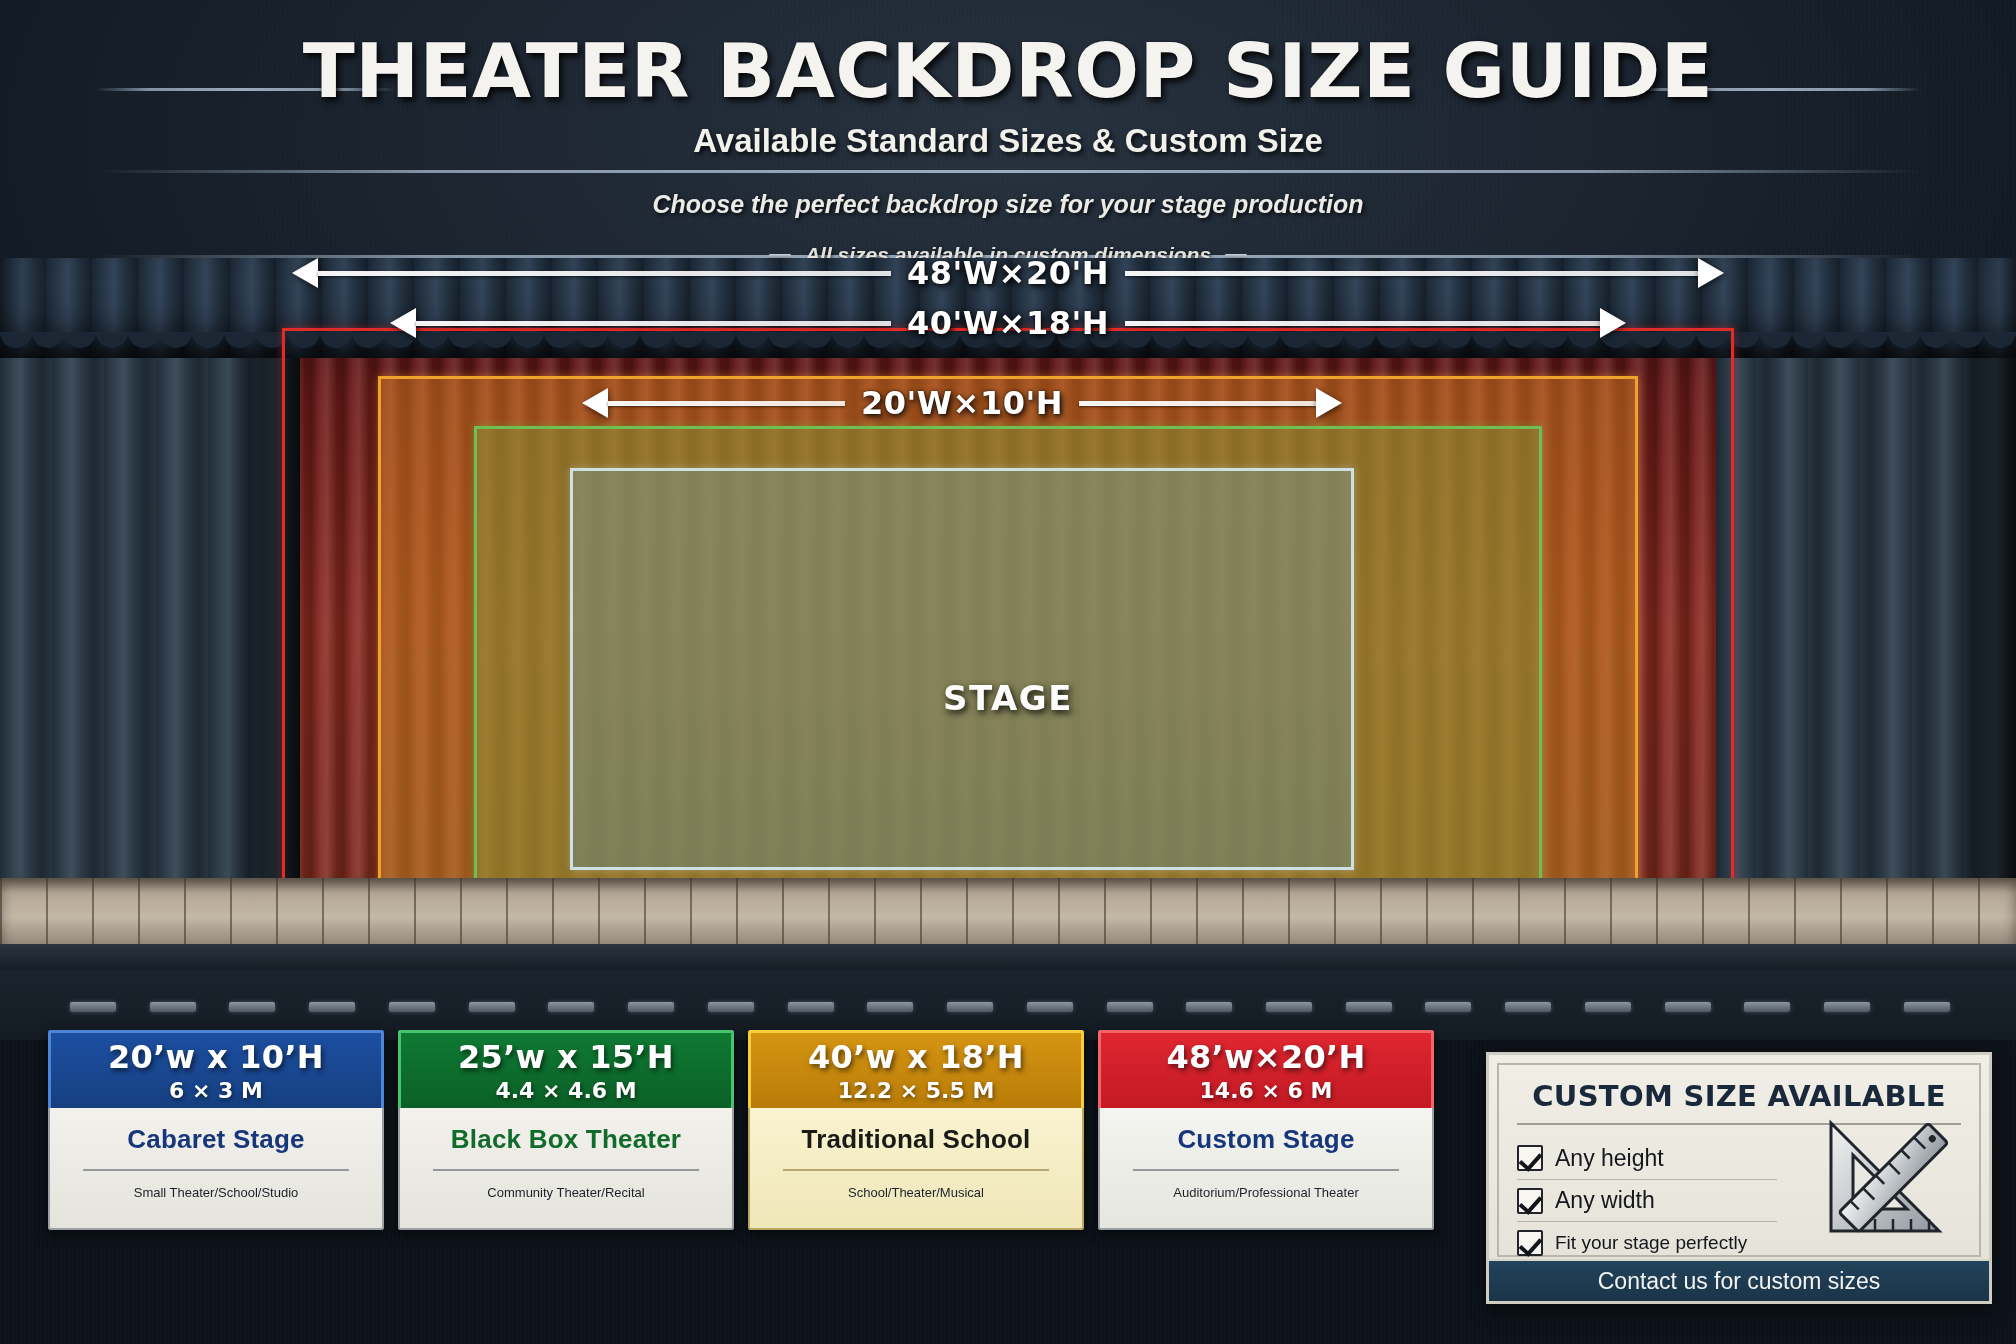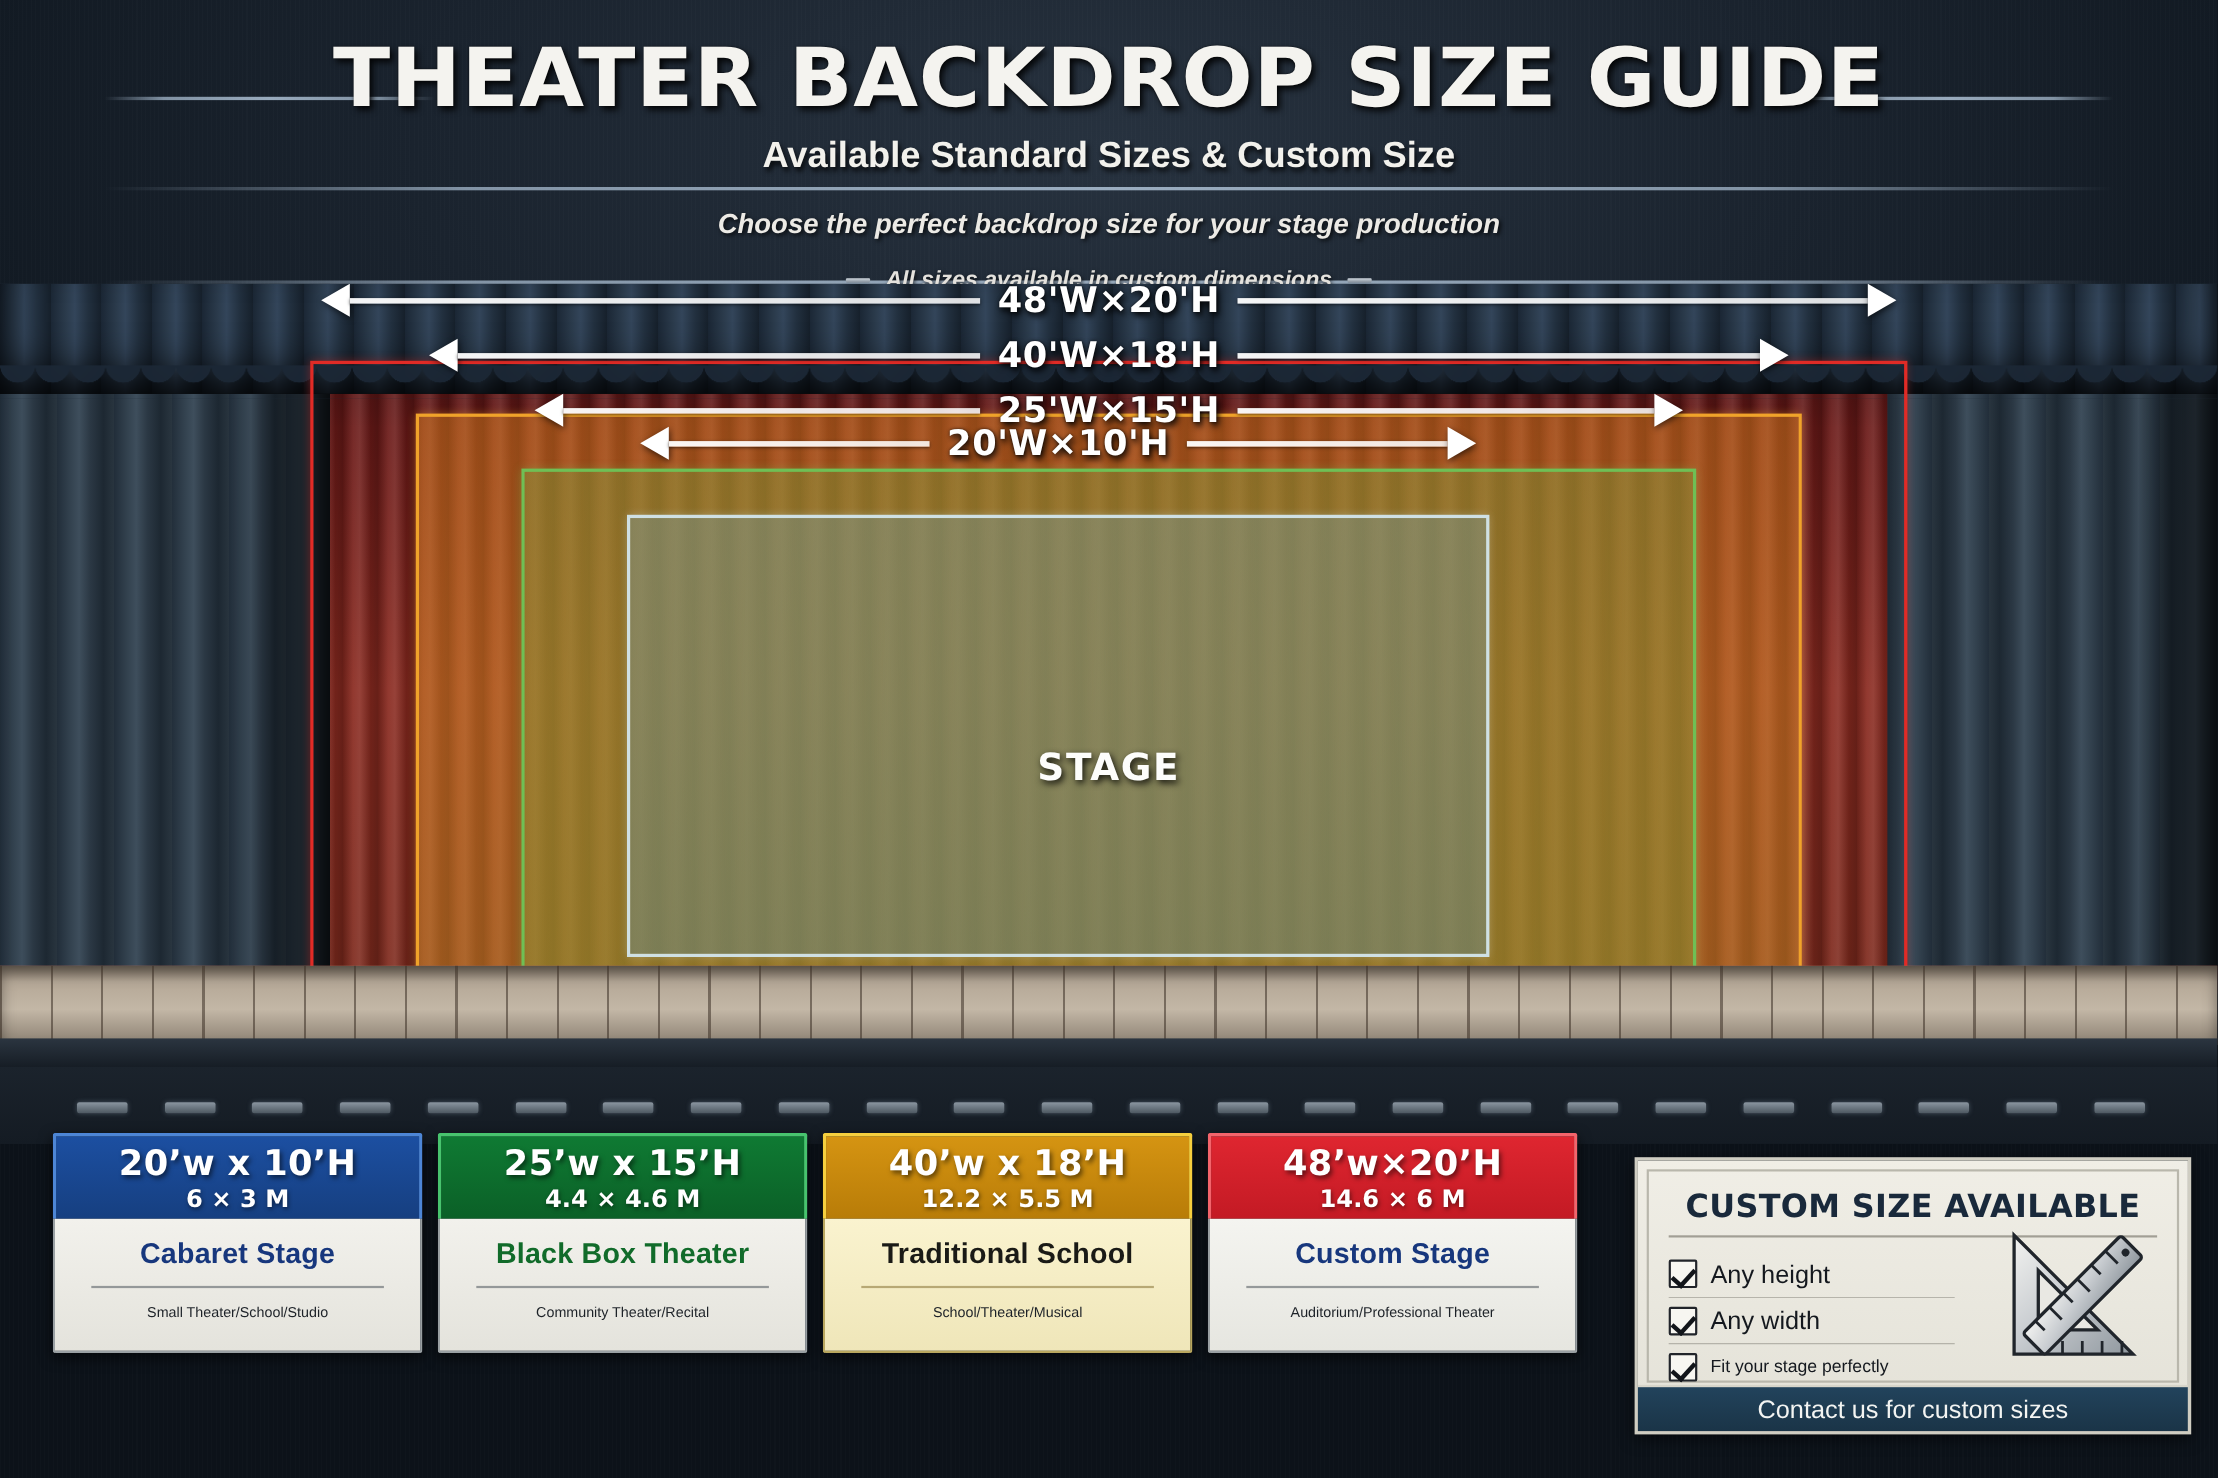--- a/index.html
+++ b/index.html
@@ -260,21 +260,21 @@
   .cbox{
     width:26px; height:26px; flex:0 0 auto;
     border:2px solid #21242a; background:#f7f6f1; position:relative; border-radius:2px;
   }
   .cbox::after{
     content:""; position:absolute; left:5px; top:2px;
     width:9px; height:17px; border:solid #12151a; border-width:0 4px 4px 0;
     transform:rotate(42deg);
   }
   .check-label{ font-size:23px; color:#14181e; white-space:nowrap; }
-  .check-row.small .check-label{ font-size:16px; }
+  .check-row.small .check-label{ font-size:19px; }
 
   .ruler-icon{ position:absolute; right:12px; bottom:6px; width:150px; height:140px; }
 
   .custom-cta{
     position:absolute; left:0; bottom:0; width:100%; height:42px;
     background:linear-gradient(180deg,#22435c 0%, #1a3447 100%);
     color:#f3f4f2; font-size:23px;
     display:flex; align-items:center; justify-content:center;
     border-top:2px solid #d7d5ca;
   }
@@ -339,27 +339,20 @@
   </div>
 
   <div class="dimrow row40">
     <div class="arrow-head l"></div>
     <div class="arrow-line"></div>
     <div class="dimlabel">40'W×18'H</div>
     <div class="arrow-line"></div>
     <div class="arrow-head r"></div>
   </div>
 
-  <div class="dimrow row25">
-    <div class="arrow-head l"></div>
-    <div class="arrow-line"></div>
-    <div class="dimlabel">25'W×15'H</div>
-    <div class="arrow-line"></div>
-    <div class="arrow-head r"></div>
-  </div>
 
   <div class="dimrow row20">
     <div class="arrow-head l"></div>
     <div class="arrow-line"></div>
     <div class="dimlabel">20'W×10'H</div>
     <div class="arrow-line"></div>
     <div class="arrow-head r"></div>
   </div>
 </div>
 

